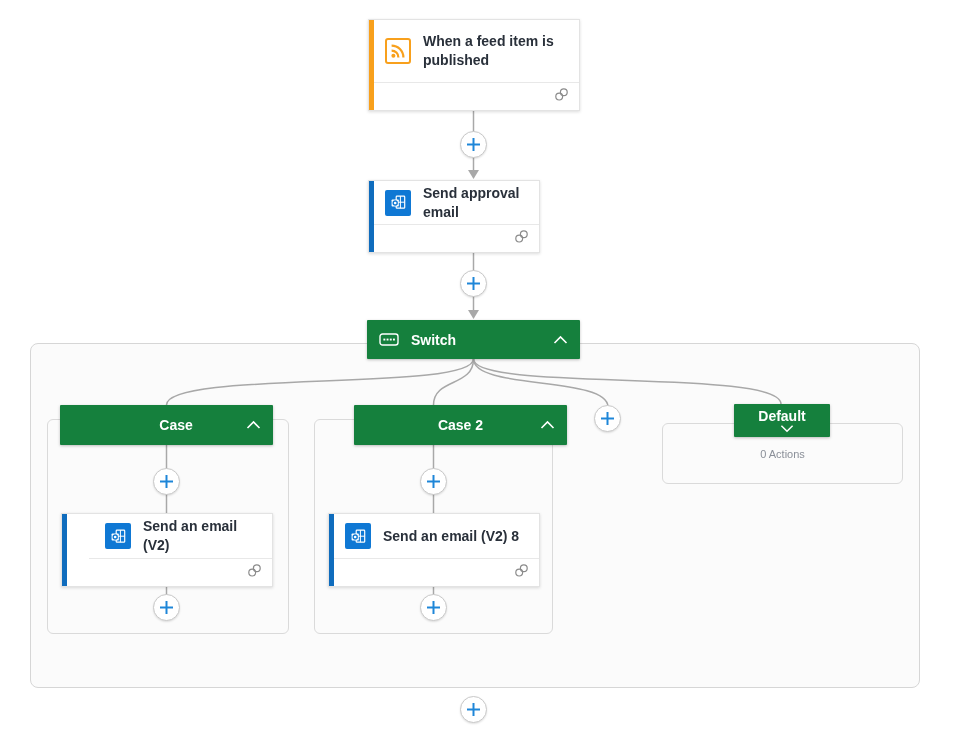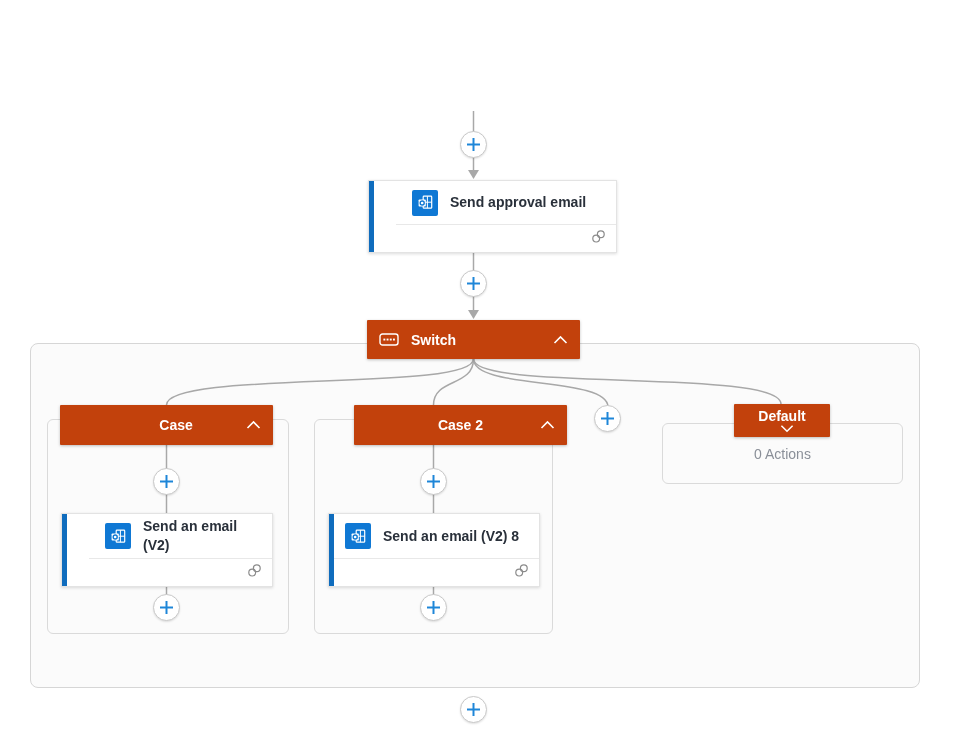--- a/index.html
+++ b/index.html
@@ -20,36 +20,36 @@
   .card-title{flex:1;display:flex;align-items:center;gap:12px;padding:0 12px 0 16px;}
   .card-title .label{font-size:14px;font-weight:700;color:#29303a;line-height:1.35;}
   .card-footer{height:27px;border-top:1px solid #e8e8e8;display:flex;align-items:center;justify-content:flex-end;padding:0 10px;}
 
   
   .svc-icon{width:26px;height:26px;flex:0 0 26px;border-radius:2px;display:flex;align-items:center;justify-content:center;}
   .svc-rss{background:#ffffff;border:2px solid #f8a01c;box-sizing:border-box;border-radius:3px;}
   .svc-outlook{background:#0f78d4;}
 
   
-  .scope-header{position:absolute;box-sizing:border-box;background:#c2410c;color:#ffffff;z-index:4;
+  .scope-header{position:absolute;box-sizing:border-box;background:#15803d;color:#ffffff;z-index:4;
         display:flex;align-items:center;box-shadow:0 1px 3px rgba(0,0,0,.25);border-radius:1px;}
   .scope-header .htext{font-size:14px;font-weight:700;color:#ffffff;}
   .hdr-left{padding:0 12px;gap:12px;}
   .hdr-center{justify-content:center;}
   .chev{position:absolute;right:12px;top:50%;transform:translateY(-50%);display:flex;}
   .chev-inline{margin-left:10px;display:flex;}
 
   
   .plus-btn{position:absolute;width:27px;height:27px;border-radius:50%;background:#ffffff;border:1px solid #c9c9c9;
         box-sizing:border-box;z-index:5;display:flex;align-items:center;justify-content:center;
         box-shadow:0 1px 2px rgba(0,0,0,.12);}
 
   .empty-actions{position:absolute;z-index:2;display:flex;align-items:center;justify-content:center;
         box-sizing:border-box;border:1px solid #dadada;border-radius:6px;background:transparent;}
-  .empty-actions .etext{font-size:14px;color:#8a8f98;}
+  .empty-actions .etext{font-size:11px;color:#8a8f98;}
 </style>
 </head>
 <body>
 
 <div id="canvas">
 
   <div class="scope" style="left:30px;top:343px;width:890px;height:345px;"></div>
 
   <div class="case-scope" style="left:47px;top:419px;width:242px;height:215px;"></div>
   <div class="case-scope" style="left:314px;top:419px;width:239px;height:215px;"></div>
@@ -71,29 +71,50 @@
     <path d="M473.5 359 C473.5 390, 608 376, 608 407" stroke="#a8a8a8" stroke-width="1.5" fill="none"></path>
     <path d="M473.5 359 C473.5 392, 781 368, 781 404" stroke="#a8a8a8" stroke-width="1.5" fill="none"></path>
 
     <line x1="166.5" y1="445" x2="166.5" y2="513" stroke="#a8a8a8" stroke-width="1.5"></line>
     <line x1="166.5" y1="587" x2="166.5" y2="602" stroke="#a8a8a8" stroke-width="1.5"></line>
 
     <line x1="433.5" y1="445" x2="433.5" y2="513" stroke="#a8a8a8" stroke-width="1.5"></line>
     <line x1="433.5" y1="587" x2="433.5" y2="602" stroke="#a8a8a8" stroke-width="1.5"></line>
   </svg>
 
+  <div class="card" style="left:368px;top:19px;width:212px;height:92px;">
+    <span class="accent accent-orange"></span>
+    <div class="card-title">
+      <span class="svc-icon svc-rss">
+        <svg width="16" height="16" viewBox="0 0 16 16">
+          <circle cx="3.4" cy="12.7" r="2" fill="#f8a01c"></circle>
+          <path d="M1.6 7.6 a6.8 6.8 0 0 1 6.8 6.8" stroke="#f8a01c" stroke-width="2.2" fill="none"></path>
+          <path d="M1.6 2.6 a11.8 11.8 0 0 1 11.8 11.8" stroke="#f8a01c" stroke-width="2.2" fill="none"></path>
+        </svg>
+      </span>
+      <span class="label">When a feed item is published</span>
+    </div>
+    <div class="card-footer">
+      <span>
+        <svg width="15" height="15" viewBox="0 0 15 15">
+          <circle cx="5.2" cy="9.6" r="3.4" stroke="#8a8a8a" stroke-width="1.2" fill="none"></circle>
+          <circle cx="9.8" cy="5.2" r="3.4" stroke="#8a8a8a" stroke-width="1.2" fill="none"></circle>
+        </svg>
+      </span>
+    </div>
+  </div>
 
   <div class="plus-btn" style="left:460px;top:131px;">
     <svg width="15" height="15" viewBox="0 0 15 15">
       <line x1="7.5" y1="1" x2="7.5" y2="14" stroke="#1e86d8" stroke-width="2"></line>
       <line x1="1" y1="7.5" x2="14" y2="7.5" stroke="#1e86d8" stroke-width="2"></line>
     </svg>
   </div>
 
-  <div class="card" style="left:368px;top:180px;width:249px;height:73px;padding-left:27px;">
+  <div class="card" style="left:368px;top:180px;width:172px;height:73px;">
     <span class="accent accent-blue"></span>
     <div class="card-title">
       <span class="svc-icon svc-outlook">
         <svg width="17" height="17" viewBox="0 0 17 17">
           <rect x="6.2" y="2.2" width="8.5" height="12" rx="0.8" stroke="#ffffff" stroke-width="1.2" fill="none"></rect>
           <line x1="6.2" y1="8.2" x2="14.7" y2="8.2" stroke="#ffffff" stroke-width="1"></line>
           <line x1="10.4" y1="2.2" x2="10.4" y2="14.2" stroke="#ffffff" stroke-width="1"></line>
           <rect x="1.6" y="5.4" width="7.2" height="7.2" rx="0.8" fill="#ffffff"></rect>
           <circle cx="5.2" cy="9" r="2" stroke="#0f78d4" stroke-width="1.4" fill="none"></circle>
         </svg>

